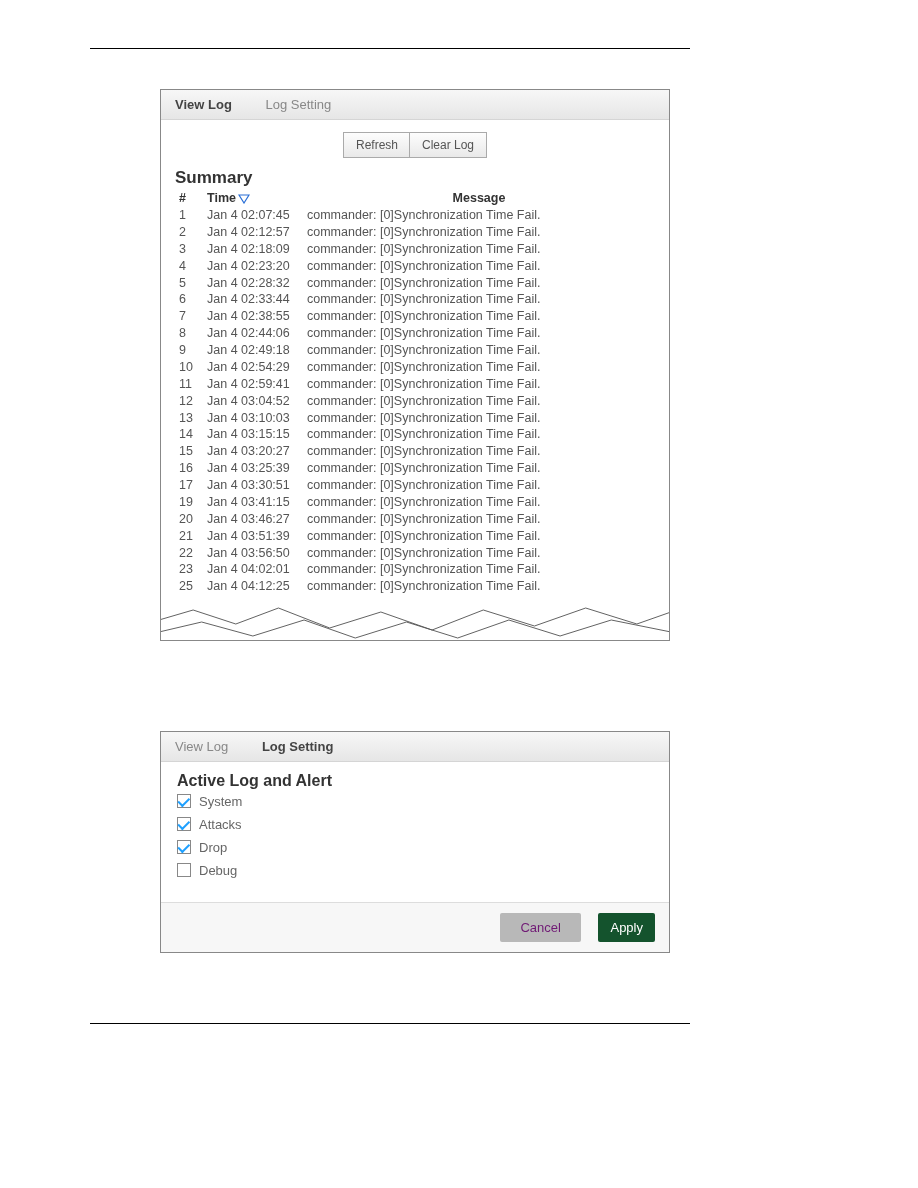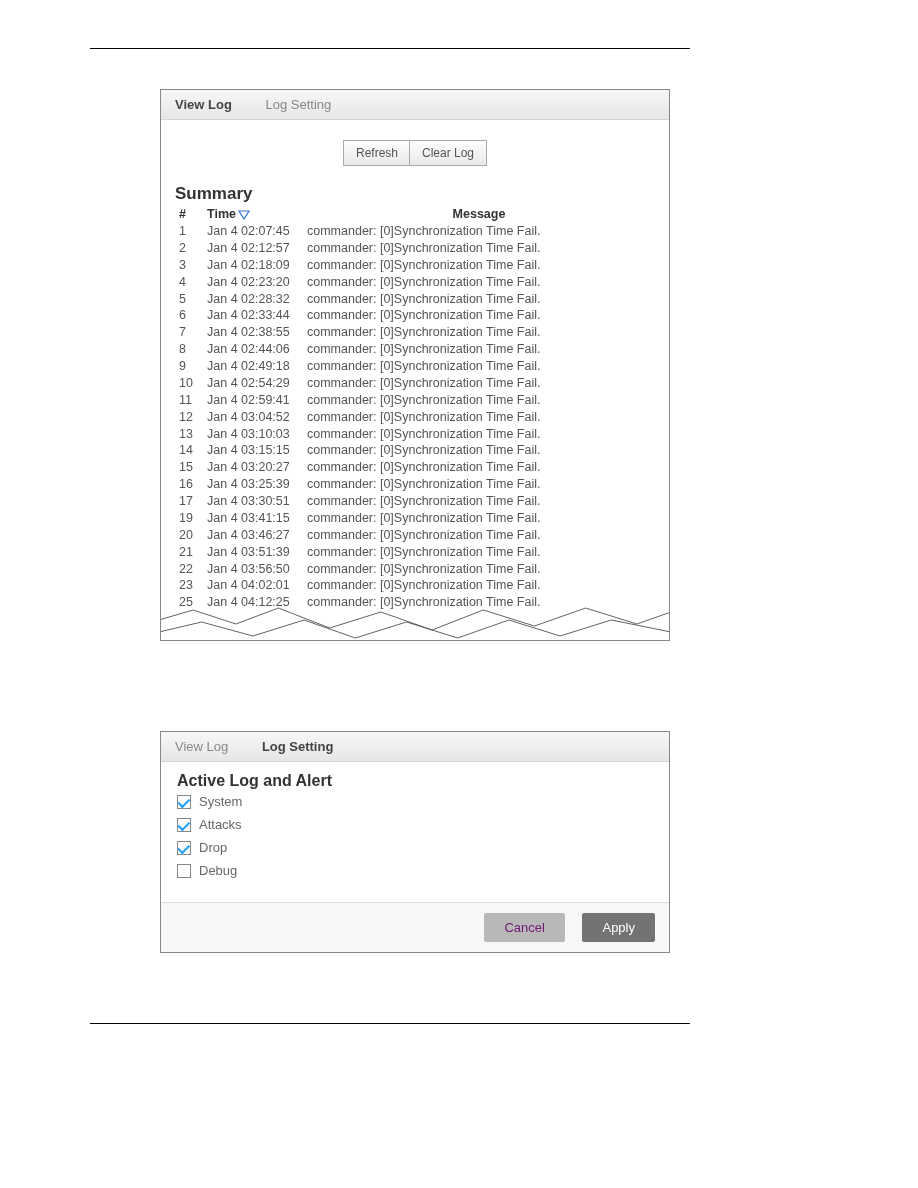--- a/index.html
+++ b/index.html
@@ -51,21 +51,21 @@
   }
   .btn {
     display: inline-block;
     border: 1px solid #aaa;
     background: linear-gradient(#fdfdfd, #e9e9e9);
     color: #555;
     padding: 5px 12px;
     font-size: 12px;
     font-family: inherit;
     cursor: pointer;
-    margin: 12px -1px;
+    margin: 4px -1px;
   }
   .btn + .btn { border-left: 1px solid #aaa; }
   .summary-block { padding: 0 14px 0 14px; }
   .summary-title {
     font-weight: bold;
     font-size: 17px;
     color: #333;
     margin: 2px 0 2px 0;
   }
   table.log {
@@ -120,21 +120,21 @@
     margin-bottom: 4px;
   }
   .sub-title {
     font-weight: bold;
     font-size: 13px;
     color: #333;
     margin: 4px 0 6px 0;
   }
   .check-row {
     display: flex;
-    align-items: flex-end;
+    align-items: flex-start;
     margin: 4px 0 8px 0;
     font-size: 13px;
     color: #666;
   }
   .checkbox {
     width: 14px; height: 14px;
     border: 1px solid #888;
     background: #fff;
     margin-right: 8px;
     display: inline-flex;
@@ -160,24 +160,24 @@
     border: none;
     color: #701a75;
     padding: 7px 20px;
     font-size: 13px;
     font-family: inherit;
     cursor: pointer;
     margin-right: 14px;
     border-radius: 2px;
   }
   .btn-apply {
-    background: #737373;
+    background: #14532d;
     border: none;
     color: #fff;
-    padding: 7px 20px;
+    padding: 7px 12px;
     font-size: 13px;
     font-family: inherit;
     cursor: pointer;
     border-radius: 2px;
   }
 
   .page-rule-bottom {
     border: none;
     border-top: 1.5px solid #000;
     margin: 70px 0 0 0;

